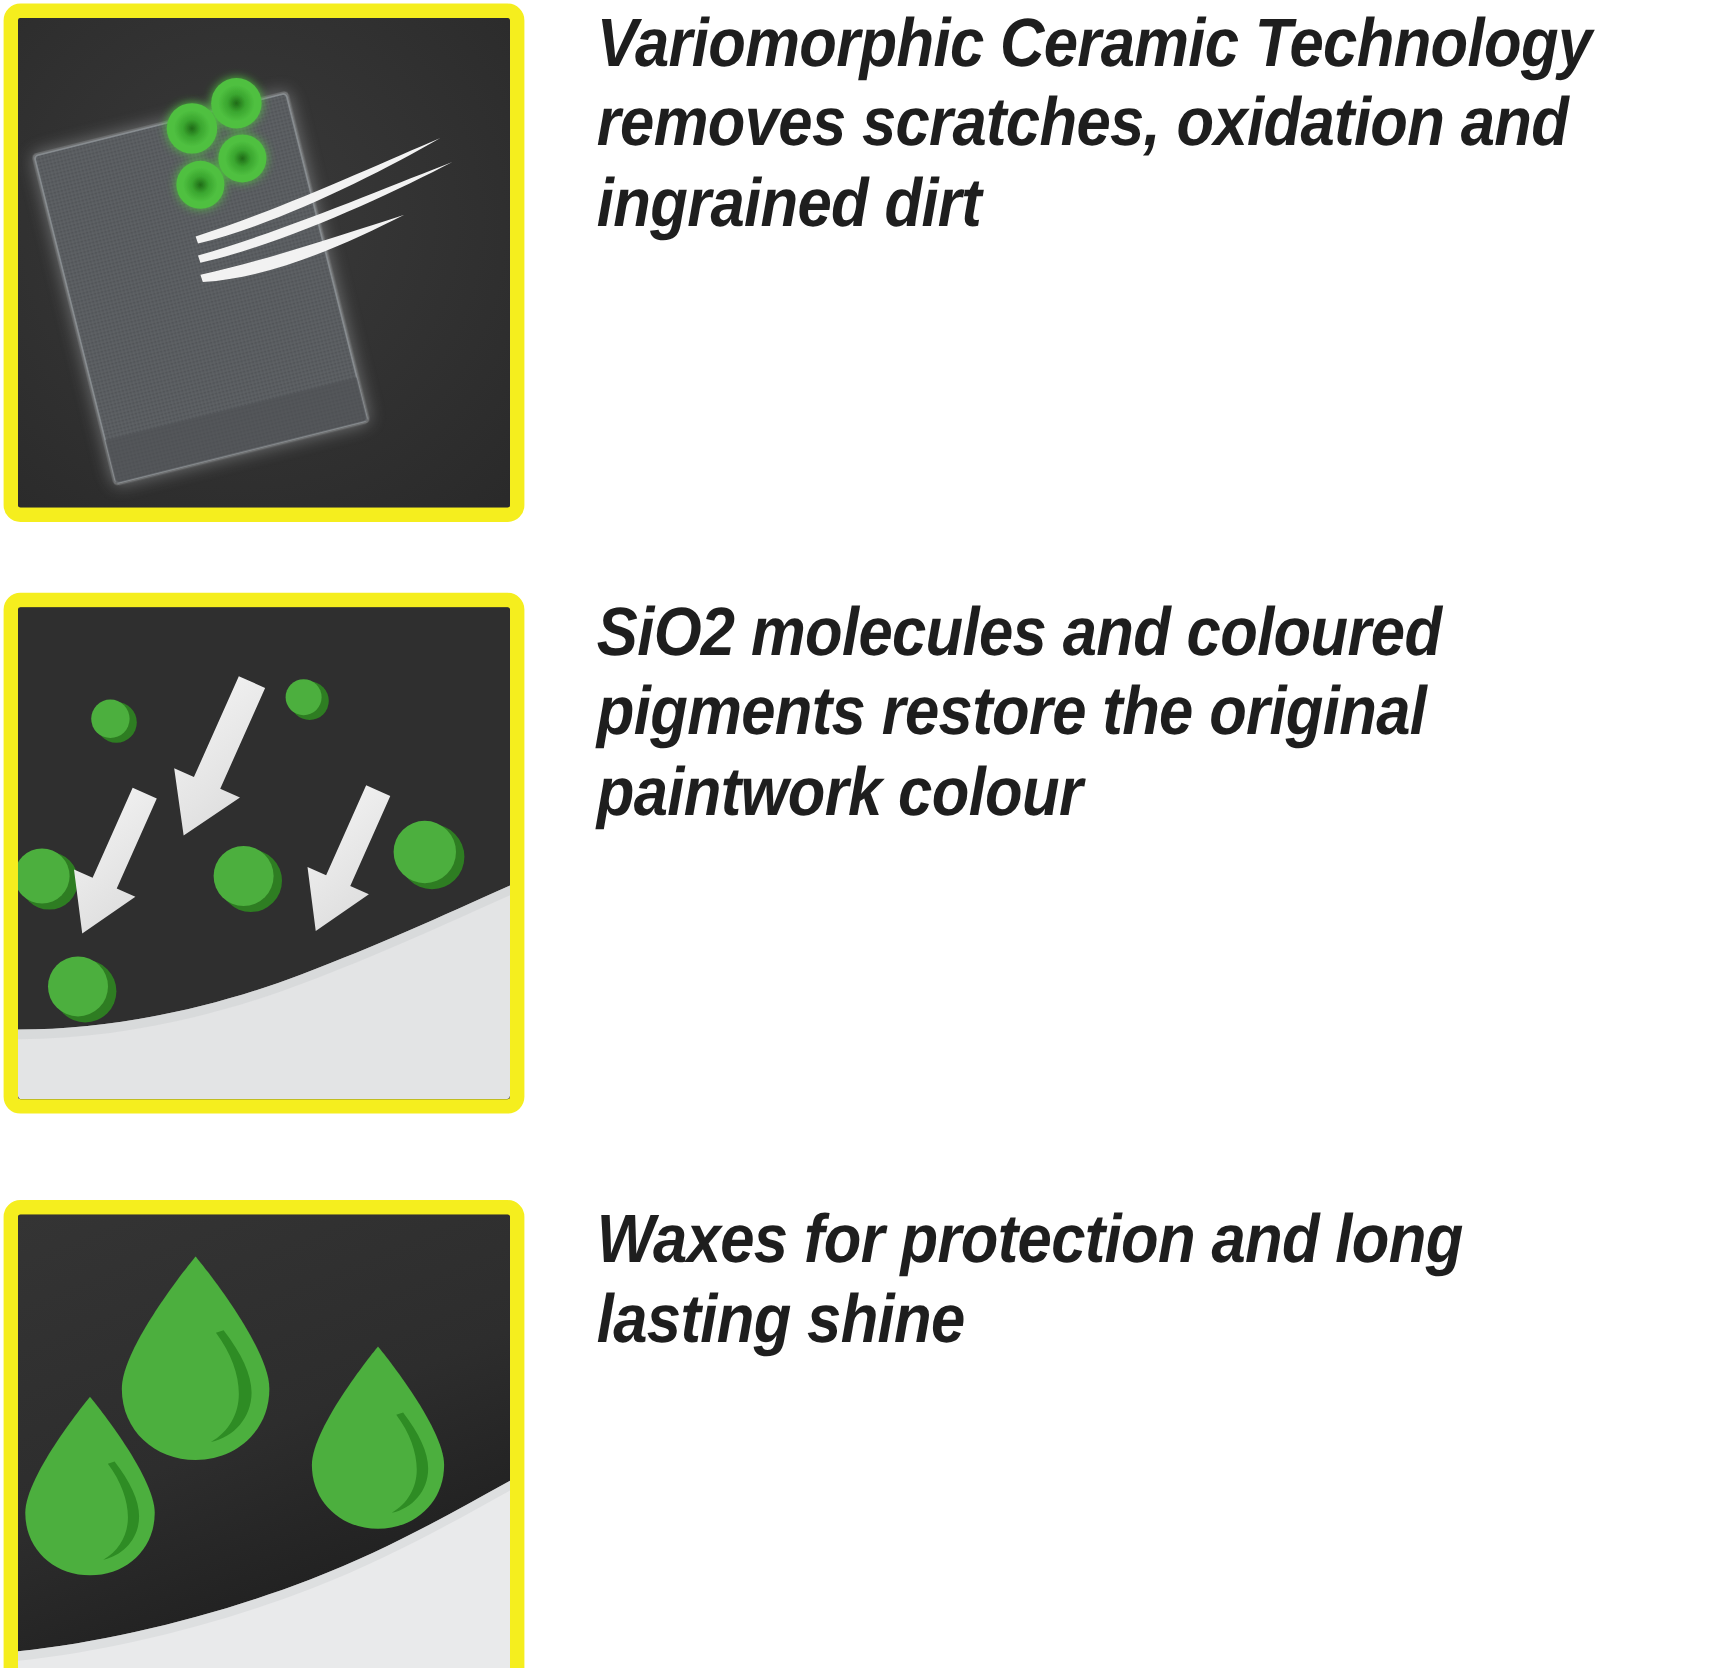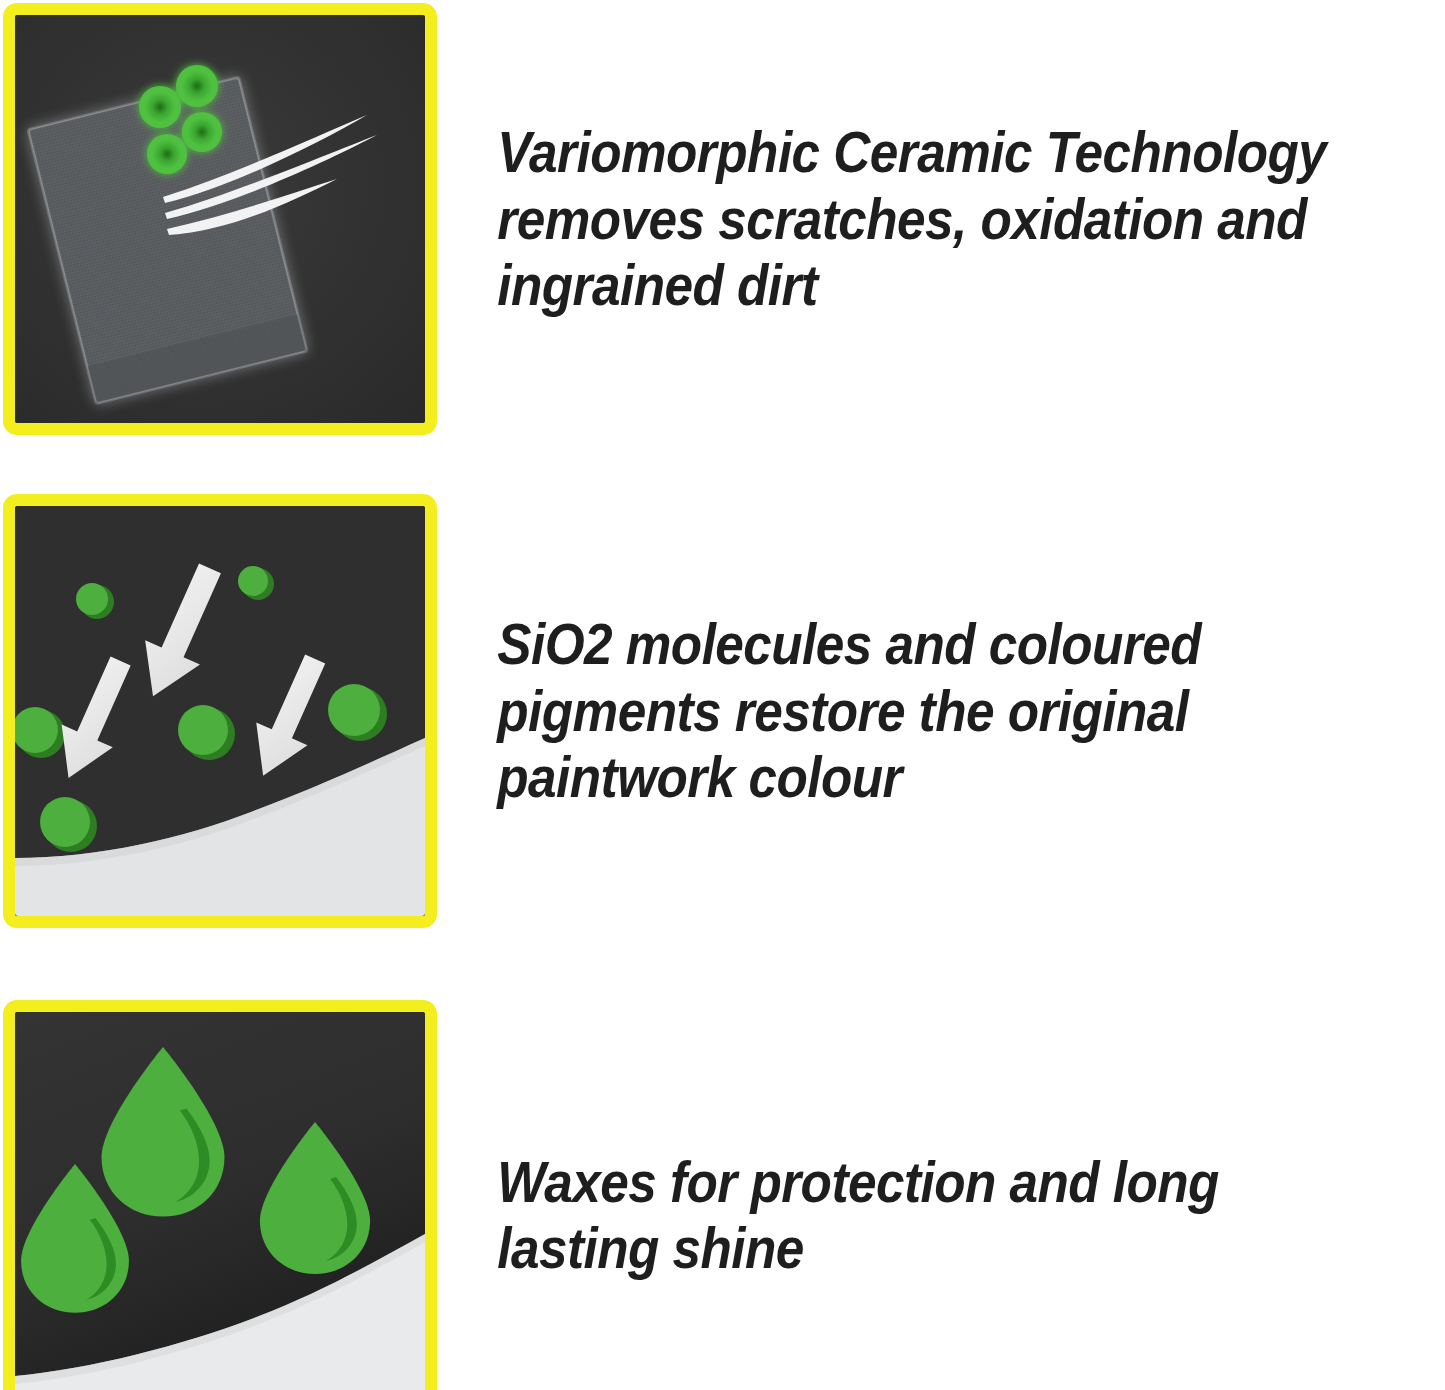--- a/index.html
+++ b/index.html
@@ -21,21 +21,20 @@
     height: 1390px;
     background: #ffffff;
   }
 
   
   .feature-row {
     position: absolute;
     left: 0;
     width: 1272px;
     display: flex;
-    align-items: center;
   }
   #row-1 { top: 3px;    height: 432px; }
   #row-2 { top: 494px;  height: 434px; }
   #row-3 { top: 1000px;  height: 430px; }
 
   
   .panel {
     position: relative;
     flex: 0 0 auto;
     width: 434px;

